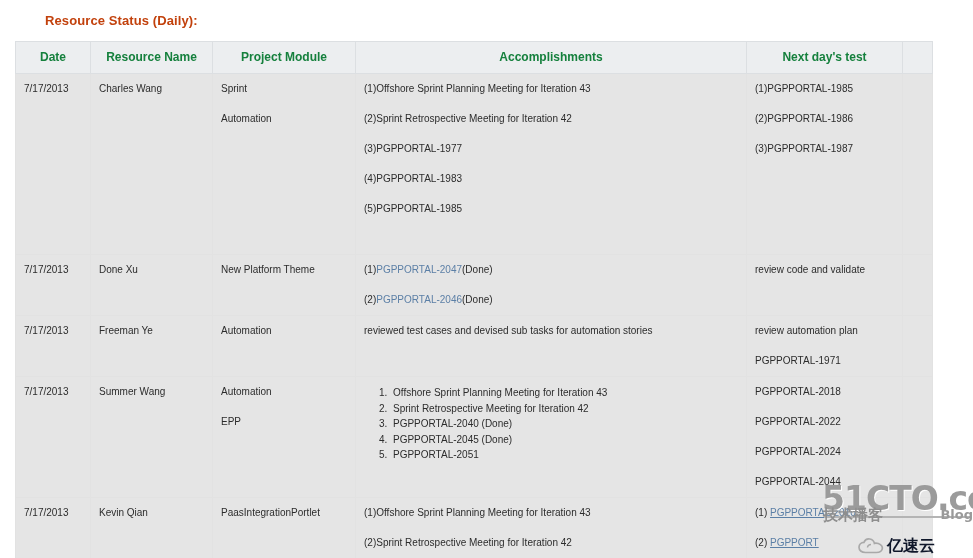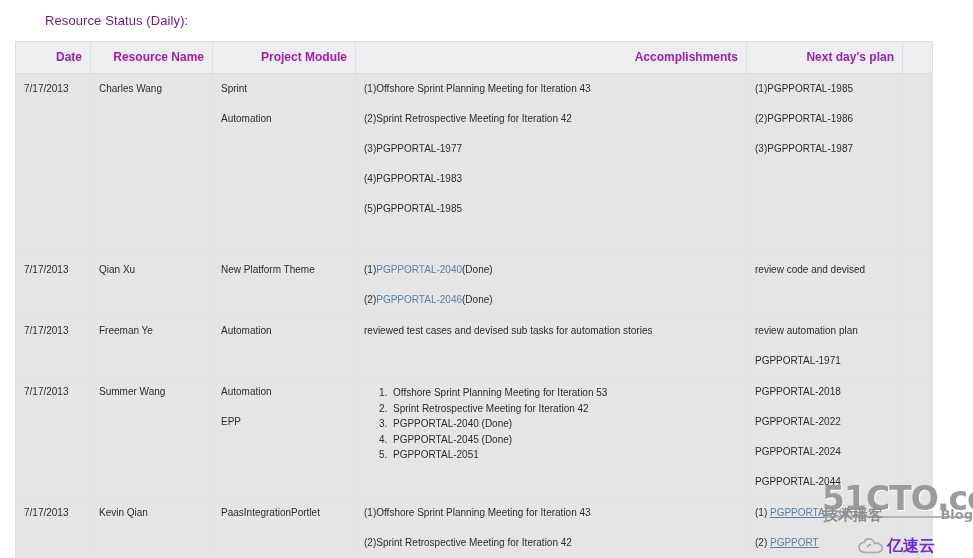--- a/index.html
+++ b/index.html
@@ -15,22 +15,22 @@
     font-size: 12px;
     color: #222222;
     position: relative;
   }
 
   #page-title {
     position: absolute;
     left: 15px;
     top: 13px;
     font-size: 13px;
-    font-weight: normal;
-    color: #701a75;
+    font-weight: bold;
+    color: #c2410c;
     letter-spacing: 0.1px;
     padding-left: 30px;
   }
 
   #status-table {
     position: absolute;
     left: 15px;
     top: 41px;
     width: 917px;
     border-collapse: collapse;
@@ -49,27 +49,27 @@
     vertical-align: top;
     padding: 7px 8px 8px 8px;
     font-size: 10px;
     line-height: 15px;
     color: #2c2c2c;
     background: #e5e5e5;
   }
   #status-table thead th {
     background: #eceef0;
     border-color: #dcdfe2;
-    color: #a21caf;
+    color: #15803d;
     font-weight: bold;
     font-size: 12px;
     height: 15px;
     padding-top: 8px;
     padding-bottom: 8px;
-    text-align: right;
+    text-align: center;
     white-space: nowrap;
   }
 
   .cell-p {
     margin: 0 0 15px 0;
   }
   .cell-p:last-child {
     margin-bottom: 0;
   }
   .cell-plain {
@@ -157,21 +157,21 @@
     display: flex;
     align-items: center;
     gap: 3px;
     color: #a9a9a9;
   }
   #wm-cloud-text {
     font-family: "DejaVu Sans", sans-serif;
     font-weight: bold;
     font-size: 16px;
     line-height: 18px;
-    color: #6d28d9;
+    color: #0f172a;
     white-space: nowrap;
     text-align: center;
   }
 </style>
 </head>
 <body>
 
 <div id="page-title">Resource Status (Daily):</div>
 
 <table id="status-table">
@@ -182,21 +182,21 @@
     <col class="c-accomp">
     <col class="c-next">
     <col class="c-extra">
   </colgroup>
   <thead>
     <tr>
       <th>Date</th>
       <th>Resource Name</th>
       <th>Project Module</th>
       <th>Accomplishments</th>
-      <th>Next day's plan</th>
+      <th>Next day's test</th>
       <th></th>
     </tr>
   </thead>
   <tbody>
 
     <tr>
       <td class="row-tall-1">
         <p class="cell-plain">7/17/2013</p>
       </td>
       <td>
@@ -219,31 +219,31 @@
         <p class="cell-p">(3)PGPPORTAL-1987</p>
       </td>
       <td></td>
     </tr>
 
     <tr>
       <td class="row-tall-2">
         <p class="cell-plain">7/17/2013</p>
       </td>
       <td>
-        <p class="cell-plain">Qian Xu</p>
+        <p class="cell-plain">Done Xu</p>
       </td>
       <td>
         <p class="cell-plain">New Platform Theme</p>
       </td>
       <td>
-        <p class="cell-p"><span>(1)</span><a class="jira-link" href="#">PGPPORTAL-2040</a><span>(Done)</span></p>
+        <p class="cell-p"><span>(1)</span><a class="jira-link" href="#">PGPPORTAL-2047</a><span>(Done)</span></p>
         <p class="cell-p"><span>(2)</span><a class="jira-link" href="#">PGPPORTAL-2046</a><span>(Done)</span></p>
       </td>
       <td>
-        <p class="cell-plain">review code and devised</p>
+        <p class="cell-plain">review code and validate</p>
       </td>
       <td></td>
     </tr>
 
     <tr>
       <td class="row-tall-3">
         <p class="cell-plain">7/17/2013</p>
       </td>
       <td>
         <p class="cell-plain">Freeman Ye</p>
@@ -267,21 +267,21 @@
       </td>
       <td>
         <p class="cell-plain">Summer Wang</p>
       </td>
       <td>
         <p class="cell-p">Automation</p>
         <p class="cell-p">EPP</p>
       </td>
       <td>
         <ol class="accomp-list">
-          <li>Offshore Sprint Planning Meeting for Iteration 53</li>
+          <li>Offshore Sprint Planning Meeting for Iteration 43</li>
           <li>Sprint Retrospective Meeting for Iteration 42</li>
           <li>PGPPORTAL-2040 (Done)</li>
           <li>PGPPORTAL-2045 (Done)</li>
           <li>PGPPORTAL-2051</li>
         </ol>
       </td>
       <td>
         <p class="cell-p">PGPPORTAL-2018</p>
         <p class="cell-p">PGPPORTAL-2022</p>
         <p class="cell-p">PGPPORTAL-2024</p>

